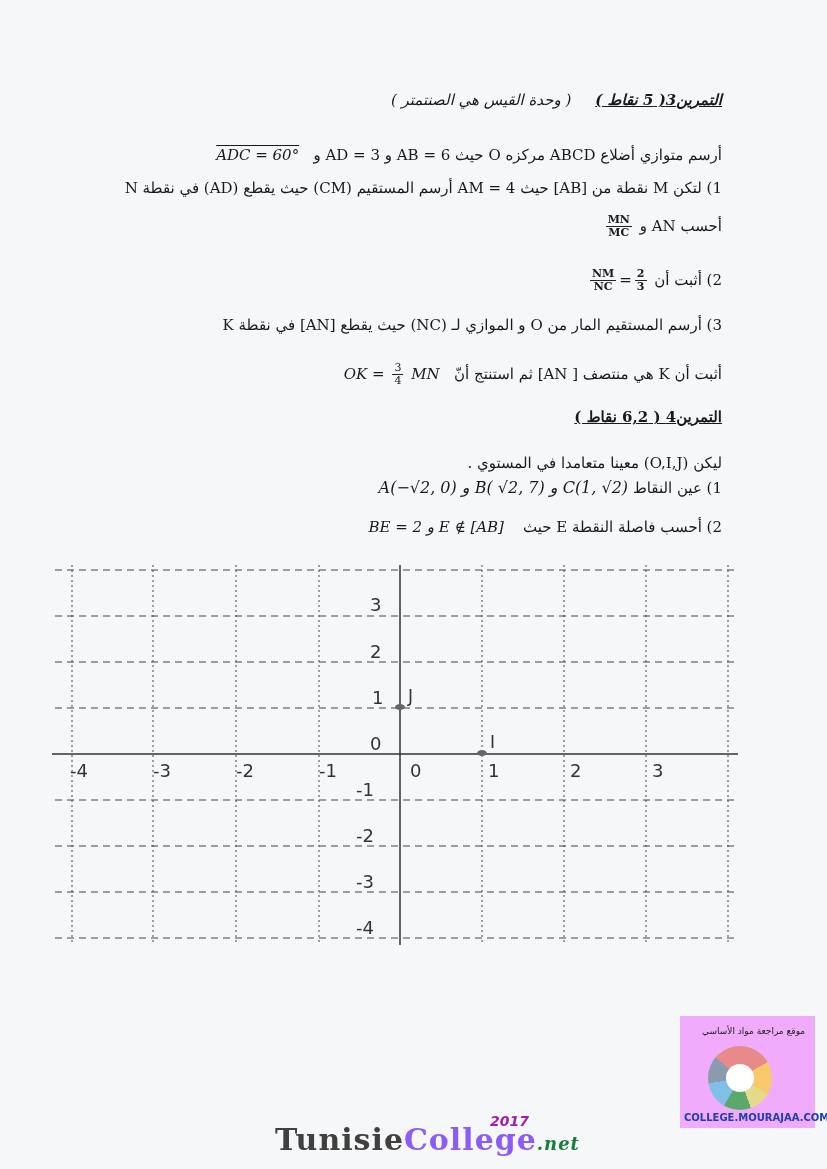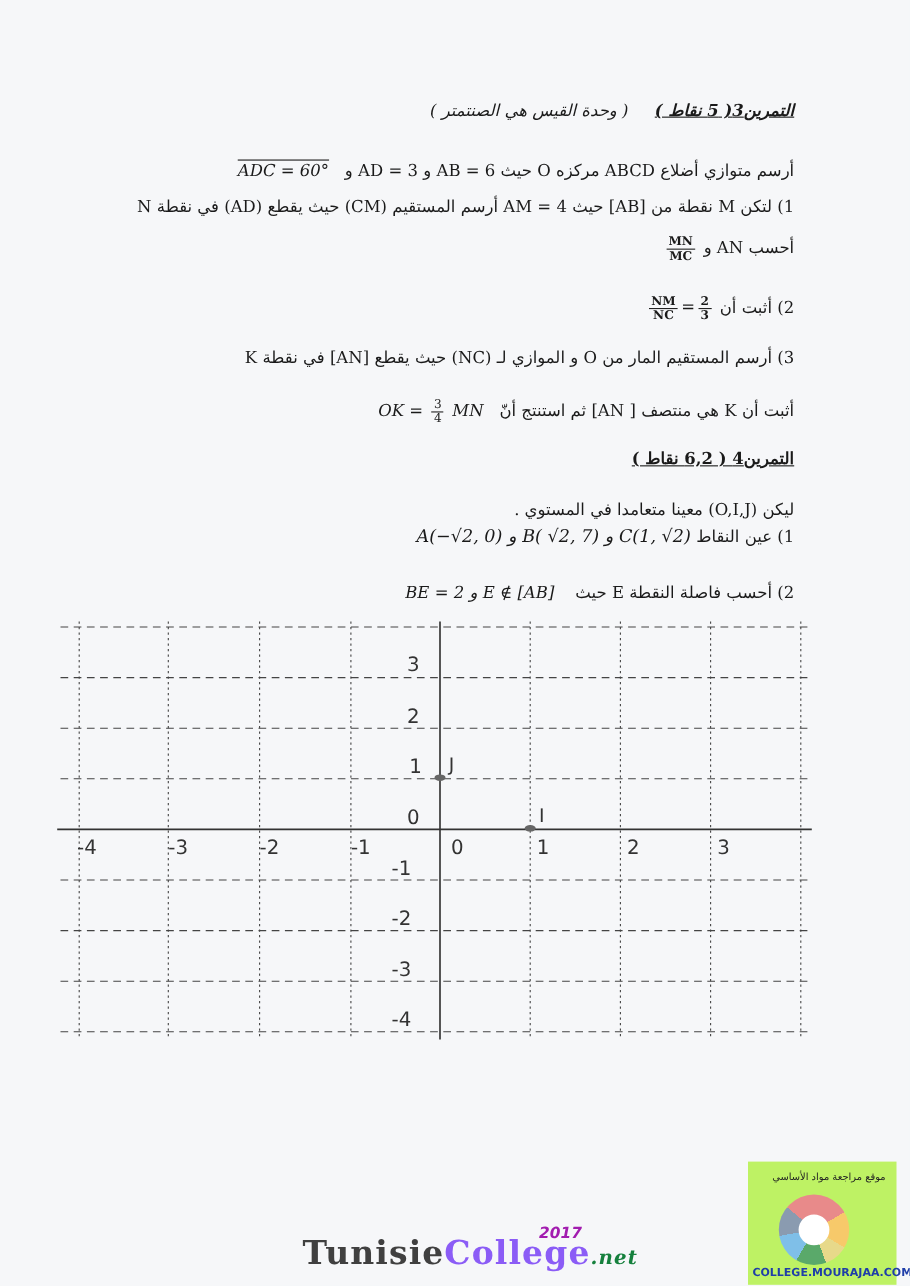--- a/index.html
+++ b/index.html
@@ -23,21 +23,21 @@
   #grid { position:absolute; left:0; top:0; }
   .axis-label { position:absolute; font-family:"DejaVu Sans", sans-serif; font-size:18px; color:#333; }
   .pt-label { position:absolute; font-family:"DejaVu Sans", sans-serif; font-size:17px; color:#333; }
 
   .logo-tc { position:absolute; left:275px; top:1122px; font-family:"DejaVu Serif", serif; font-weight:bold; font-size:30px; letter-spacing:1px; }
   .logo-tc .t1 { color:#404040; }
   .logo-tc .t2 { color:#8b5cf6; }
   .logo-tc .t3 { color:#15803d; font-size:18px; font-style:italic; }
   .logo-year { position:absolute; left:490px; top:1113px; font-family:"DejaVu Sans", sans-serif; font-style:italic; font-size:14px; color:#a21caf; font-weight:bold; }
 
-  .mouraja { position:absolute; left:680px; top:1056px; width:135px; height:112px; background:#bef264; }
+  .mouraja { position:absolute; left:680px; top:1016px; width:135px; height:112px; background:#f0abfc; }
   .mouraja .ring { position:absolute; left:28px; top:30px; width:64px; height:64px; border-radius:50%;
     background:conic-gradient(#e88a8a 0 60deg,#f7c96a 60deg 120deg,#e7d98a 120deg 160deg,#5aa96a 160deg 210deg,#7fbfe8 210deg 260deg,#8a9bb0 260deg 310deg,#e88a8a 310deg 360deg); }
   .mouraja .hole { position:absolute; left:46px; top:48px; width:28px; height:28px; border-radius:50%; background:#fff; }
   .mouraja .arc { position:absolute; left:22px; top:10px; font-size:9px; color:#222; direction:rtl; font-family:"DejaVu Sans", sans-serif; }
   .mouraja .url { position:absolute; left:4px; top:96px; font-family:"DejaVu Sans", sans-serif; font-weight:bold; font-size:10px; color:#1f3ea8; letter-spacing:0px; }
 </style>
 </head>
 <body>
 
 <div class="line" style="top:90px;font-style:italic;">
@@ -94,21 +94,21 @@
   <span class="title">التمرين4 ( 6,2 نقاط )</span>
 </div>
 
 <div class="line" style="top:453px;">ليكن (O,I,J) معينا متعامدا في المستوي .</div>
 
 <div class="line" style="top:478px;">
   <span>1) عين النقاط</span>
   <span class="math" style="font-size:16px;">A(−√2, 0) و B( √2, 7) و C(1, √2)</span>
 </div>
 
-<div class="line" style="top:517px;margin-top:12px;">
+<div class="line" style="top:517px;">
   <span>2) أحسب فاصلة النقطة E حيث</span>
   &nbsp;&nbsp;
   <span class="math">BE = 2 و E ∉ [AB]</span>
 </div>
 
 <svg id="grid" width="827" height="960">
   <g stroke="#444" stroke-width="1" stroke-dasharray="7,5" fill="none">
 
     <line x1="55" y1="570" x2="735" y2="570"></line>
     <line x1="55" y1="616" x2="735" y2="616"></line>

